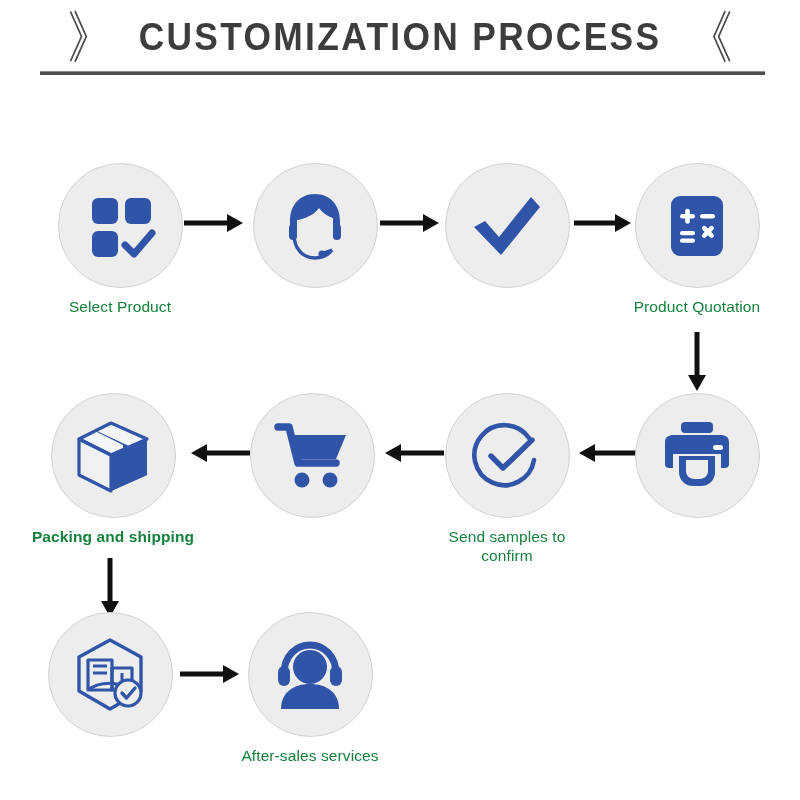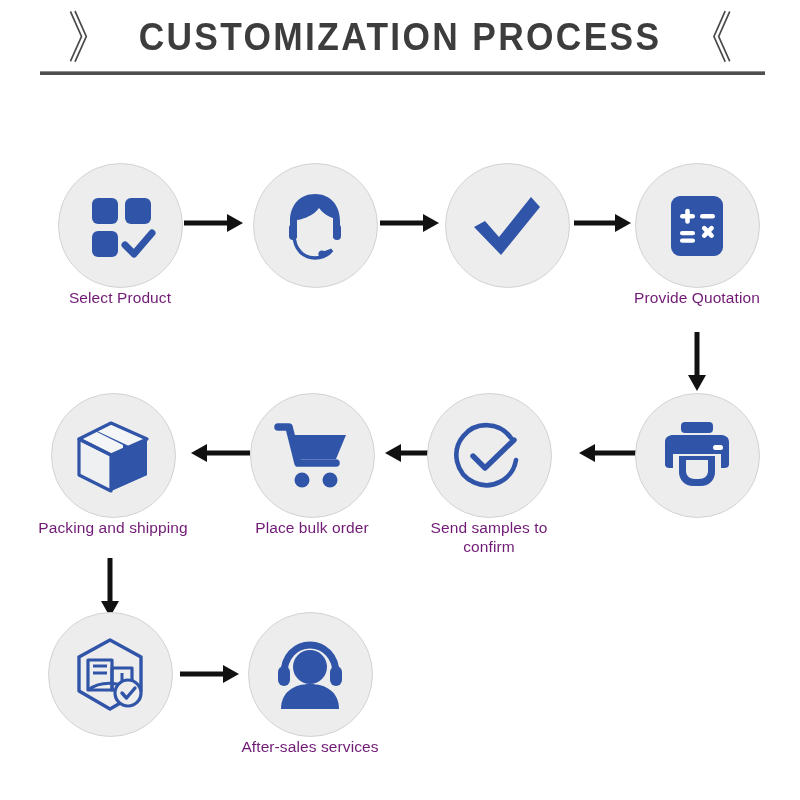--- a/index.html
+++ b/index.html
@@ -36,21 +36,21 @@
   
   .step{position:absolute;width:170px;text-align:center;}
   .circle{
     width:125px;height:125px;border-radius:50%;
     background:#ededed;border:1px solid #d2d2d2;
     margin:0 auto;
     display:flex;align-items:center;justify-content:center;
     box-sizing:border-box;
   }
   .step-label{
-    font-size:15.5px;color:#701a75;line-height:1.25;
+    margin-top:9px;font-size:15.5px;color:#15803d;line-height:1.25;
     letter-spacing:.1px;white-space:pre-line;
   }
   .icon-svg{display:block;}
   
   .arrow{position:absolute;}
   .arrow svg{display:block;}
 </style>
 </head>
 <body>
 
@@ -123,31 +123,31 @@
       <rect x="7" y="3" width="52" height="60" rx="9" fill="#3055a8"></rect>
       <rect x="16" y="21" width="15" height="4.6" rx="2.3" fill="#ffffff"></rect>
       <rect x="21.2" y="15.8" width="4.6" height="15" rx="2.3" fill="#ffffff"></rect>
       <rect x="36" y="21" width="15" height="4.6" rx="2.3" fill="#ffffff"></rect>
       <rect x="16" y="38" width="15" height="4.3" rx="2.1" fill="#ffffff"></rect>
       <rect x="16" y="45.5" width="15" height="4.3" rx="2.1" fill="#ffffff"></rect>
       <rect x="36.4" y="36.6" width="15" height="4.6" rx="2.3" fill="#ffffff" transform="rotate(45 43.9 38.9)"></rect>
       <rect x="36.4" y="36.6" width="15" height="4.6" rx="2.3" fill="#ffffff" transform="rotate(-45 43.9 38.9)"></rect>
     </svg>
   </div>
-  <div class="step-label">Provide Quotation</div>
+  <div class="step-label">Product Quotation</div>
 </div>
 
 <div class="arrow" style="left:686px;top:332px;">
   <svg width="22" height="60" viewBox="0 0 22 60">
       <path d="M11 0 L11 44" stroke="#111111" stroke-width="5"></path>
       <path d="M2 43 L11 59 L20 43 Z" fill="#111111"></path>
     </svg>
 </div>
 
-<div class="step" style="left:28px;top:393px;">
+<div class="step" style="left:28px;top:393px;font-weight:bold;">
   <div class="circle">
     <svg class="icon-svg" width="80" height="78" viewBox="0 0 80 78">
       <path d="M6 22 L38 6 L74 22 L74 58 L38 74 L6 58 Z" fill="#3055a8"></path>
       <path d="M6 22 L38 38 L38 74 L6 58 Z" fill="#eef0f2"></path>
       <path d="M38 38 L74 22 L74 58 L38 74 Z" fill="#3055a8"></path>
       <path d="M6 22 L38 6 L74 22 L38 38 Z" fill="#f4f5f6"></path>
       <path d="M6 22 L38 6 L74 22 L38 38 Z" fill="none" stroke="#3055a8" stroke-width="3.2" stroke-linejoin="round"></path>
       <path d="M6 22 L38 38 L38 74 L6 58 Z" fill="none" stroke="#3055a8" stroke-width="3.2" stroke-linejoin="round"></path>
       <path d="M24 14 L58 30 L58 40 L50 36 L50 28 L24 15 Z" fill="#3055a8"></path>
     </svg>
@@ -164,31 +164,30 @@
 
 <div class="step" style="left:227px;top:393px;">
   <div class="circle">
     <svg class="icon-svg" width="76" height="70" viewBox="0 0 76 70">
       <path d="M4 6 L15 6 L24 42 L62 42" fill="none" stroke="#3055a8" stroke-width="7.5" stroke-linecap="round" stroke-linejoin="round"></path>
       <path d="M17 14 L72 14 L62 38 L23 38 Z" fill="#3055a8"></path>
       <circle cx="28" cy="59" r="7.5" fill="#3055a8"></circle>
       <circle cx="56" cy="59" r="7.5" fill="#3055a8"></circle>
     </svg>
   </div>
-  <div class="step-label">Place bulk order</div>
 </div>
 
 <div class="arrow" style="left:384px;top:442px;">
   <svg width="60" height="22" viewBox="0 0 60 22">
       <path d="M16 11 L60 11" stroke="#111111" stroke-width="5"></path>
       <path d="M17 2 L1 11 L17 20 Z" fill="#111111"></path>
     </svg>
 </div>
 
-<div class="step" style="left:404px;top:393px;">
+<div class="step" style="left:422px;top:393px;">
   <div class="circle">
     <svg class="icon-svg" width="76" height="76" viewBox="0 0 76 76">
       <path d="M60 20 A30 30 0 1 0 65 42" fill="none" stroke="#3055a8" stroke-width="4.6" stroke-linecap="round"></path>
       <path d="M22 38 L34 50 L63 22" fill="none" stroke="#3055a8" stroke-width="5.4" stroke-linecap="round" stroke-linejoin="round"></path>
     </svg>
   </div>
   <div class="step-label">Send samples to confirm</div>
 </div>
 
 <div class="arrow" style="left:578px;top:442px;">

